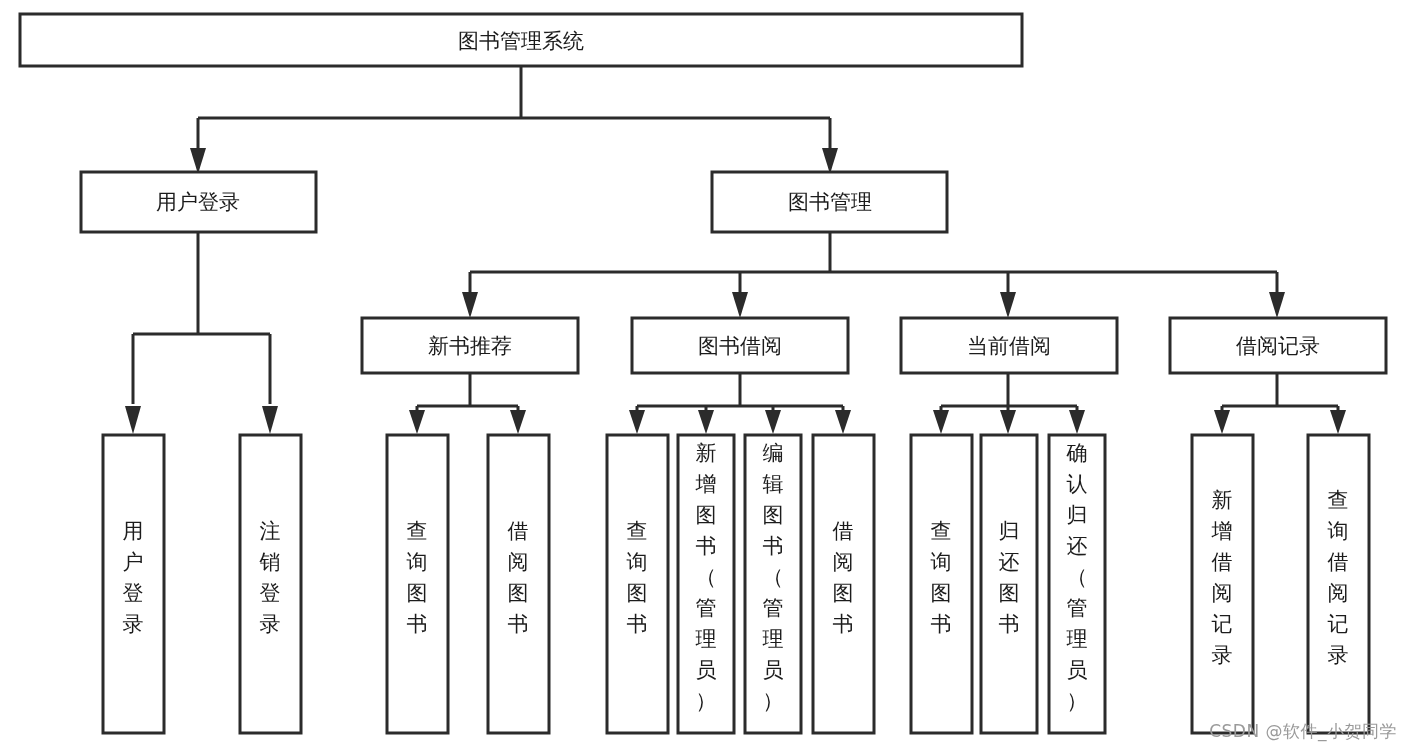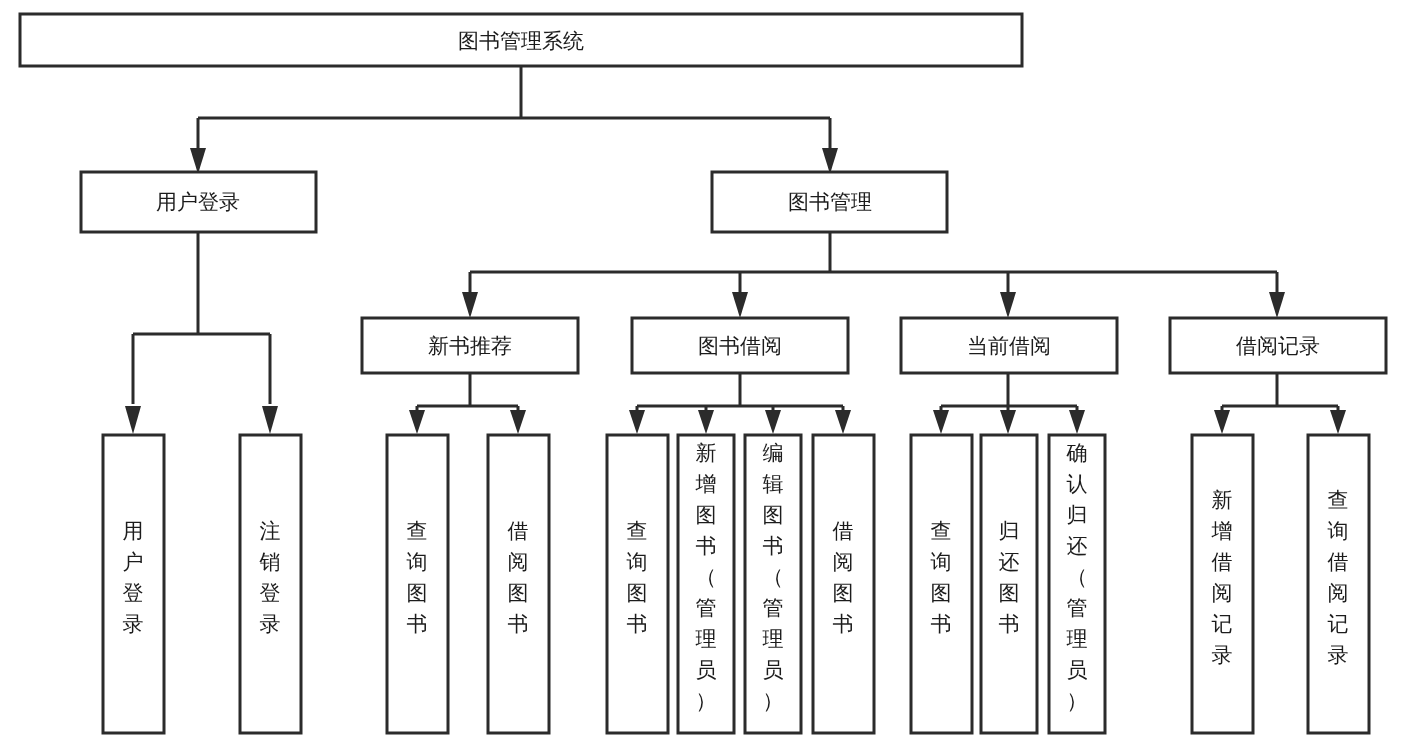--- a/index.html
+++ b/index.html
@@ -227,13 +227,14 @@
       <rect class="node-rect" x="1192" y="435" width="61" height="298"></rect>
       <text class="leaf-label-v" x="1222" y="584"><tspan x="1222" y="506.5">新</tspan><tspan x="1222" y="537.5">增</tspan><tspan x="1222" y="568.5">借</tspan><tspan x="1222" y="599.5">阅</tspan><tspan x="1222" y="630.5">记</tspan><tspan x="1222" y="661.5">录</tspan></text>
     </g>
     <g>
       <rect class="node-rect" x="1308" y="435" width="61" height="298"></rect>
       <text class="leaf-label-v" x="1338" y="584"><tspan x="1338" y="506.5">查</tspan><tspan x="1338" y="537.5">询</tspan><tspan x="1338" y="568.5">借</tspan><tspan x="1338" y="599.5">阅</tspan><tspan x="1338" y="630.5">记</tspan><tspan x="1338" y="661.5">录</tspan></text>
     </g>
 
   </svg>
 
+  <div class="watermark">CSDN @软件_小贺同学</div>
 </div>
 
 </body></html>

